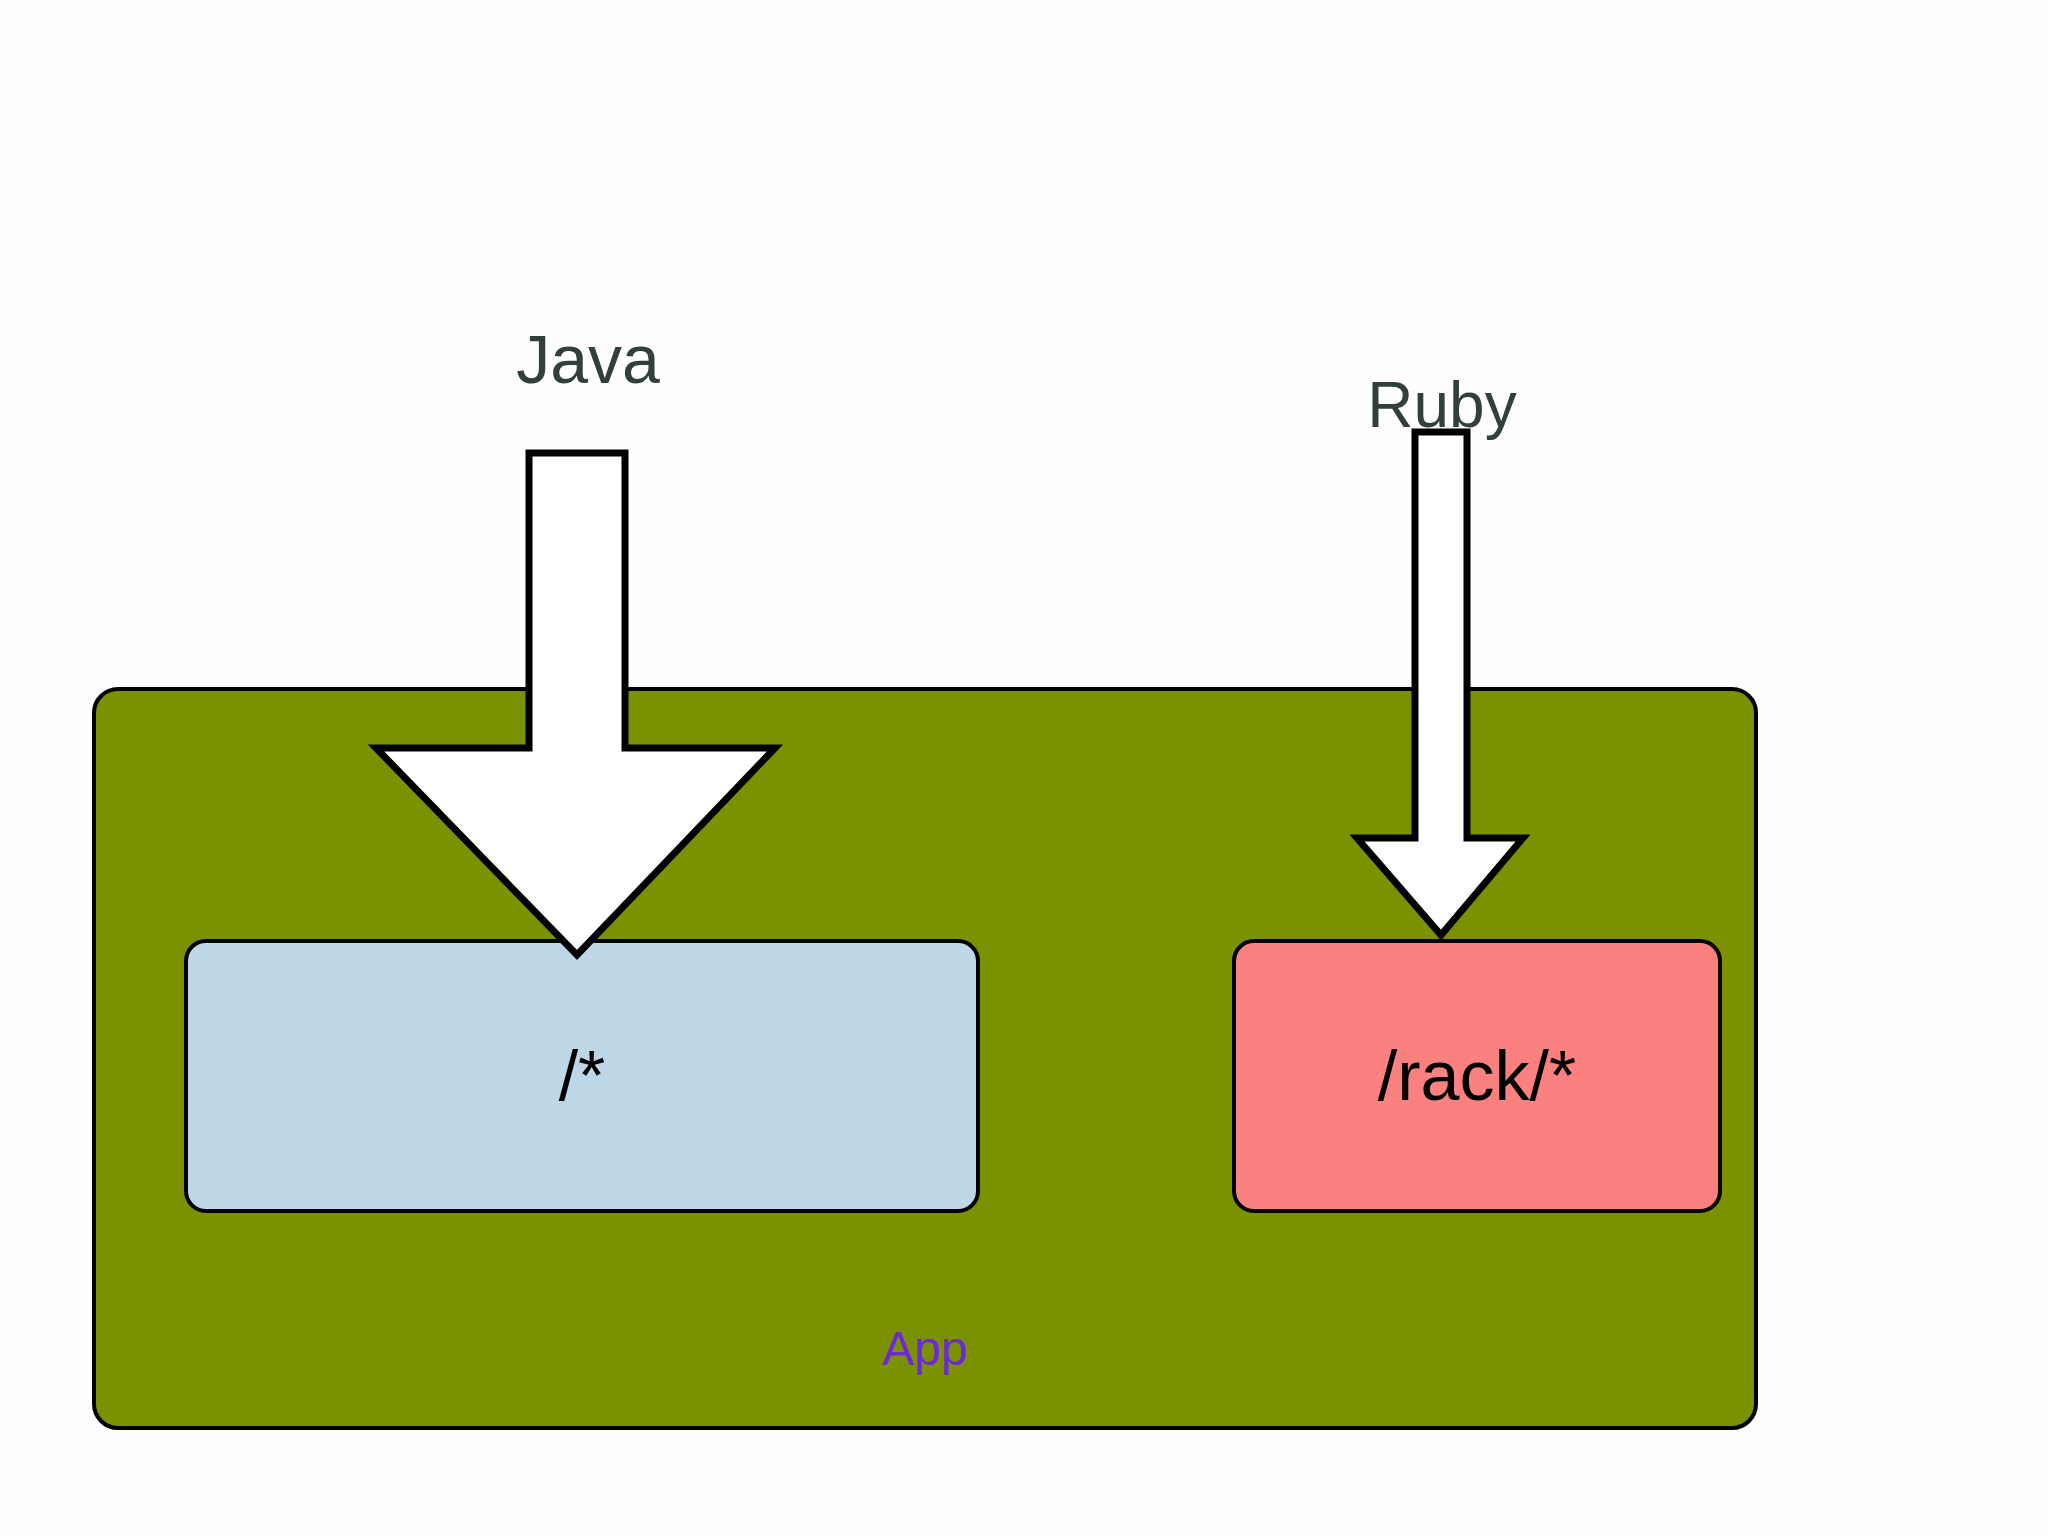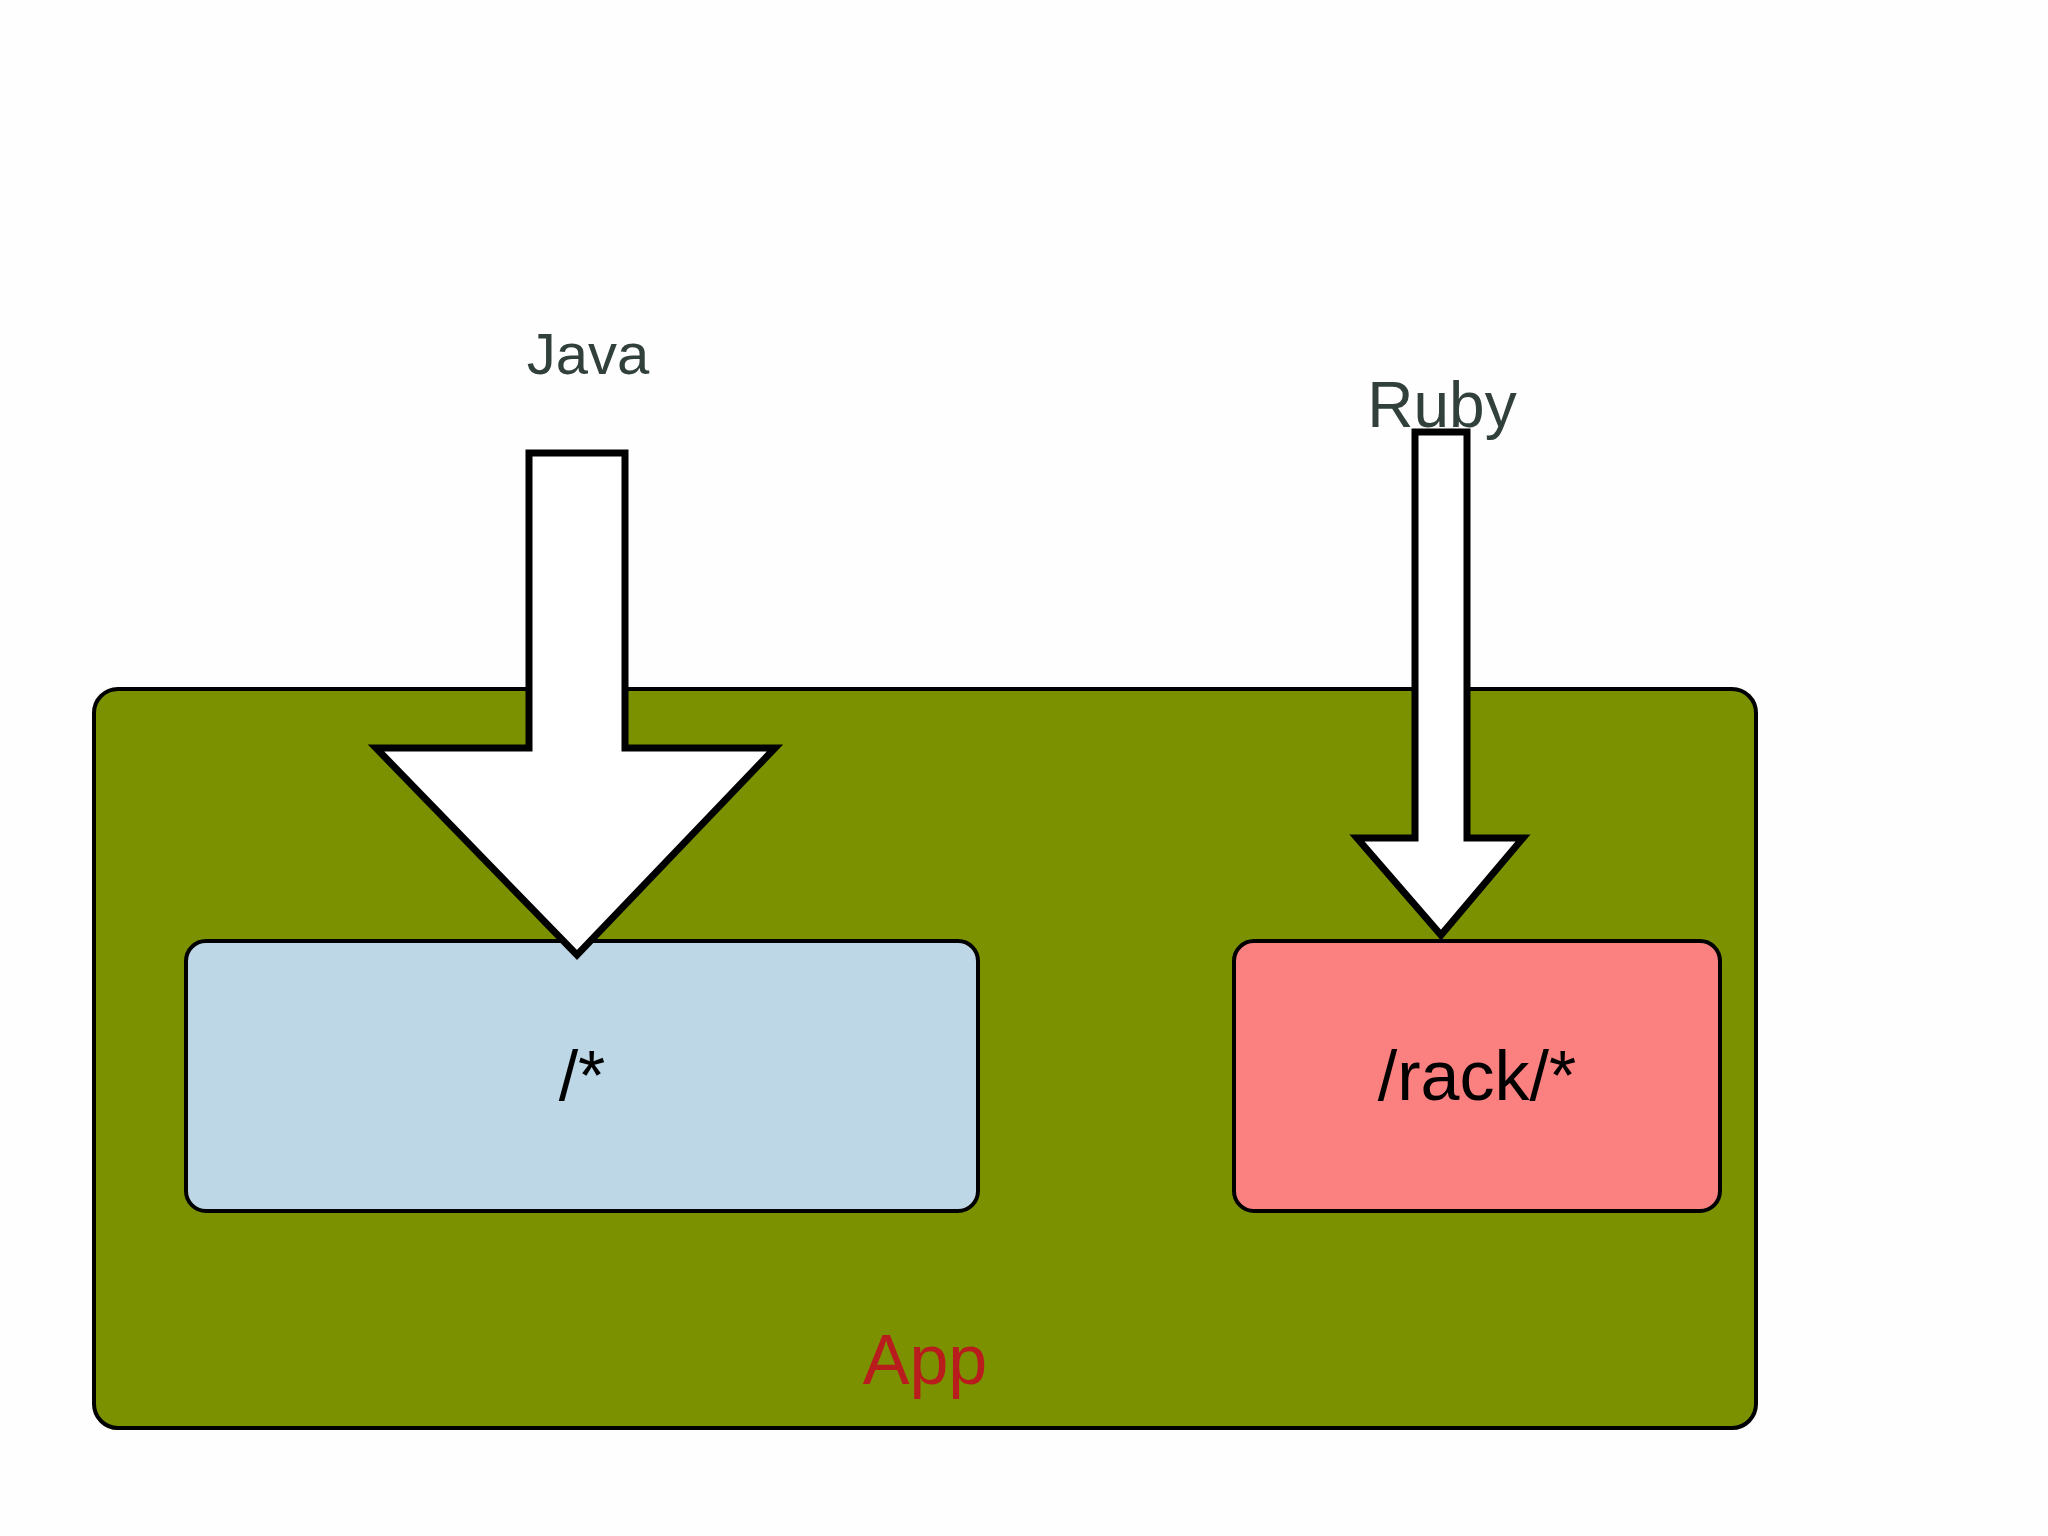--- a/index.html
+++ b/index.html
@@ -28,21 +28,21 @@
   }
   #servlet-label {
     left: 1540px;
     top: 175px;
     font-size: 96px;
     transform: translateX(-50%);
   }
   #java-label {
     left: 588px;
     top: 325px;
-    font-size: 58px;
+    font-size: 68px;
     transform: translateX(-50%);
   }
   #ruby-label {
     left: 1442px;
     top: 345px;
     font-size: 64px;
     transform: translateX(-50%);
     margin-top: 28px;
   }
 
@@ -56,22 +56,22 @@
     box-sizing: border-box;
     background: #7c9100;
     border: 4px solid #000000;
     border-radius: 26px;
   }
   #app-label {
     position: absolute;
     left: 50%;
     top: 1325px;
     transform: translateX(-50%);
-    font-size: 70px;
-    color: #b91c1c;
+    font-size: 48px;
+    color: #6d28d9;
     line-height: 1;
     white-space: nowrap;
   }
 
   
   .map-box {
     position: absolute;
     box-sizing: border-box;
     border: 4px solid #000000;
     border-radius: 22px;

